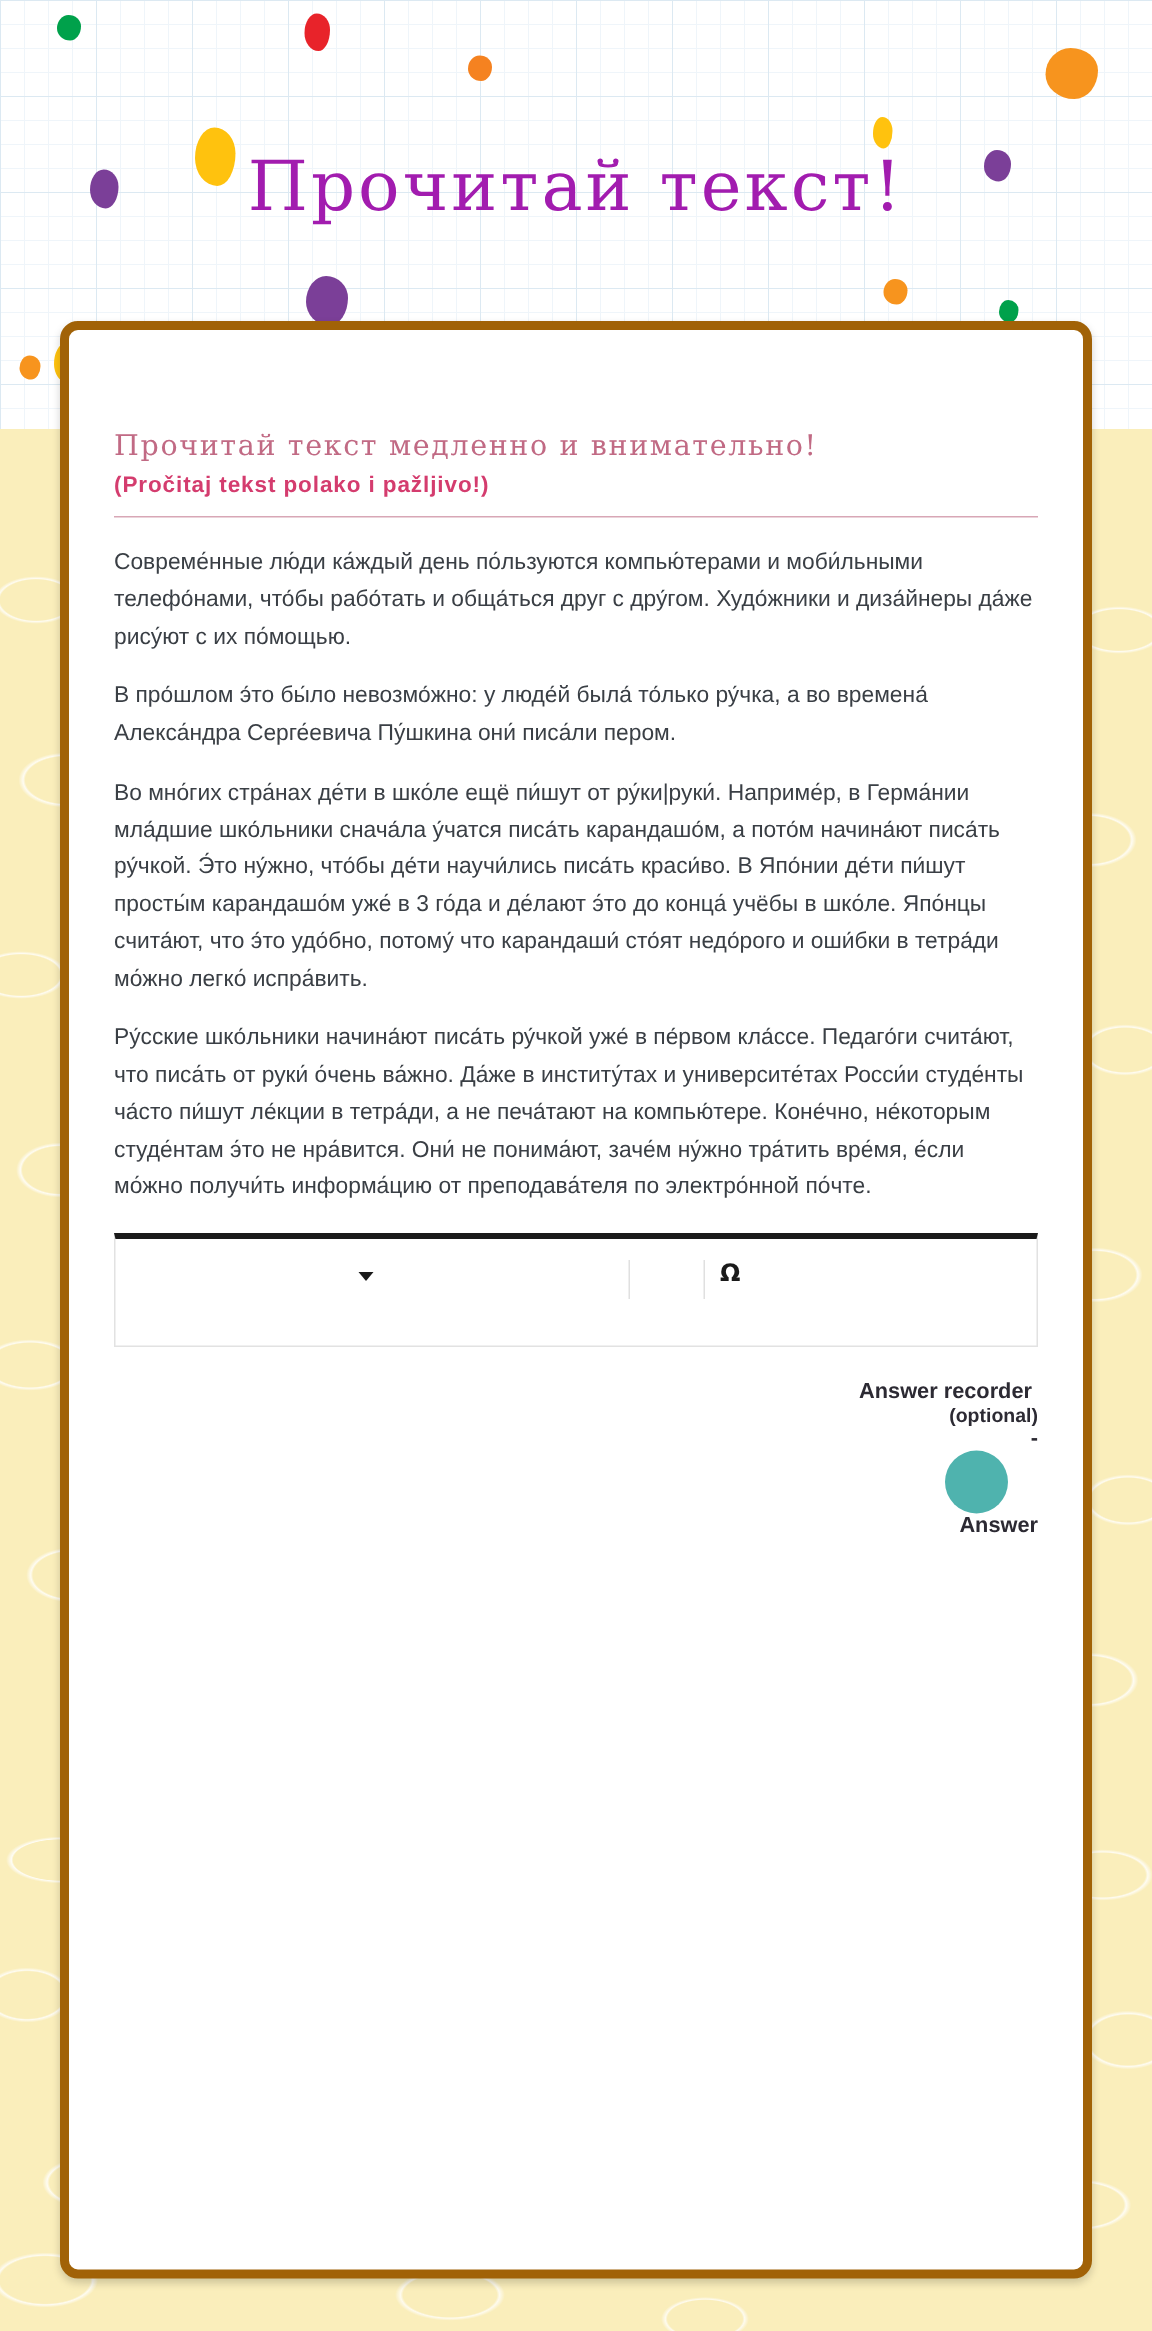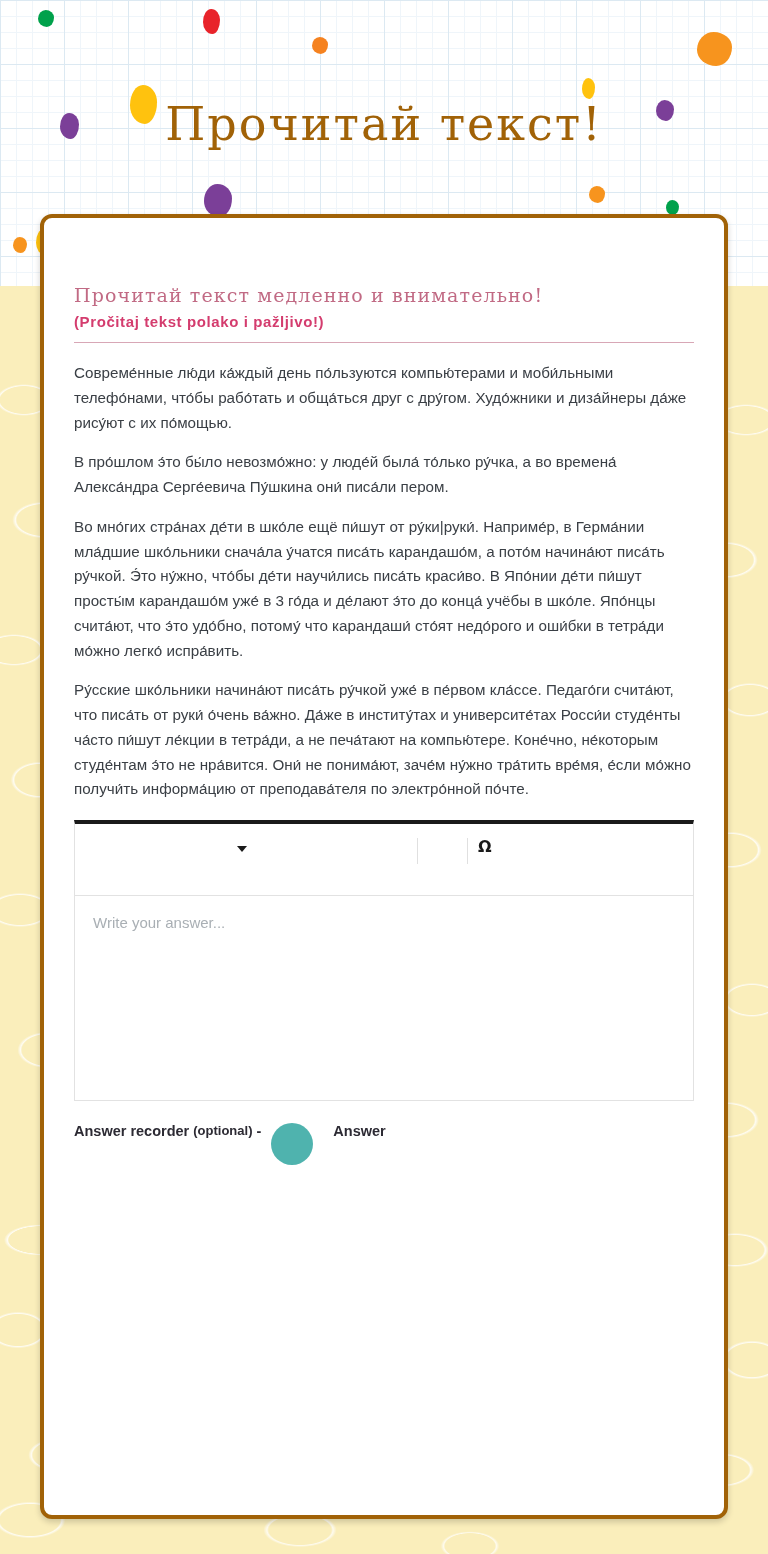--- a/index.html
+++ b/index.html
@@ -50,28 +50,28 @@
 
   
   .splat { position: absolute; border-radius: 48% 52% 45% 55% / 52% 44% 56% 48%; }
 
   
   .hero-title {
     position: absolute; left: 0; top: 97px; width: 768px;
     text-align: center;
     font-family: "DejaVu Serif", "Liberation Serif", serif;
     font-size: 46px; letter-spacing: 2px;
-    color: #a16207; white-space: pre;
+    color: #a21caf; white-space: pre;
   }
 
   
   .card {
     position: absolute; left: 40px; top: 214px; width: 688px; height: 1305px;
     background: #FFFFFF;
-    border: 4px solid #a16207;
+    border: 6px solid #a16207;
     border-radius: 12px;
     box-shadow: 0 3px 6px rgba(0,0,0,.18);
     overflow: hidden;
   }
   .card-inner { padding: 66px 30px 0 30px; }
 
   .head-ru {
     font-family: "DejaVu Serif", "Liberation Serif", serif;
     font-size: 19px; color: #C16A84; letter-spacing: 1.1px;
     margin-bottom: 7px; white-space: pre;
@@ -118,21 +118,21 @@
   }
   .answer-area {
     border: 1px solid #E2E2E2; border-top: none;
     height: 205px; padding: 18px 18px;
   }
   .answer-placeholder { font-size: 15px; color: #A9AFB4; }
 
   
   .recorder {
     margin: 22px 30px 0 30px;
-    display: flex; align-items: flex-start; height: 52px;
+    display: flex; align-items: flex-end; height: 52px; flex-direction: column;
   }
   .rec-label { font-size: 14.5px; font-weight: bold; color: #2C2A33; white-space: pre; }
   .rec-optional { font-size: 13px; font-weight: bold; color: #2C2A33; }
   .rec-circle {
     width: 42px; height: 42px; border-radius: 50%;
     background: #4FB3AE; margin: 0 20px 0 10px; flex: none;
   }
   .rec-voice { font-size: 14.5px; font-weight: bold; color: #2C2A33; }
 </style>
 </head>
@@ -175,23 +175,20 @@
       </div>
   </div>
 
   <div class="editor">
     <div class="toolbar">
       <div class="tb-caret"></div>
       <div class="tb-sep s1"></div>
       <div class="tb-sep s2"></div>
       <div class="tb-omega">Ω</div>
     </div>
-    <div class="answer-area">
-      <span class="answer-placeholder">Write your answer...</span>
-    </div>
   </div>
 
   <div class="recorder">
     <span class="rec-label">Answer recorder </span>
     <span class="rec-optional">(optional)</span>
     <span class="rec-label"> -</span>
     <div class="rec-circle"></div>
     <span class="rec-voice">Answer</span>
   </div>
 

